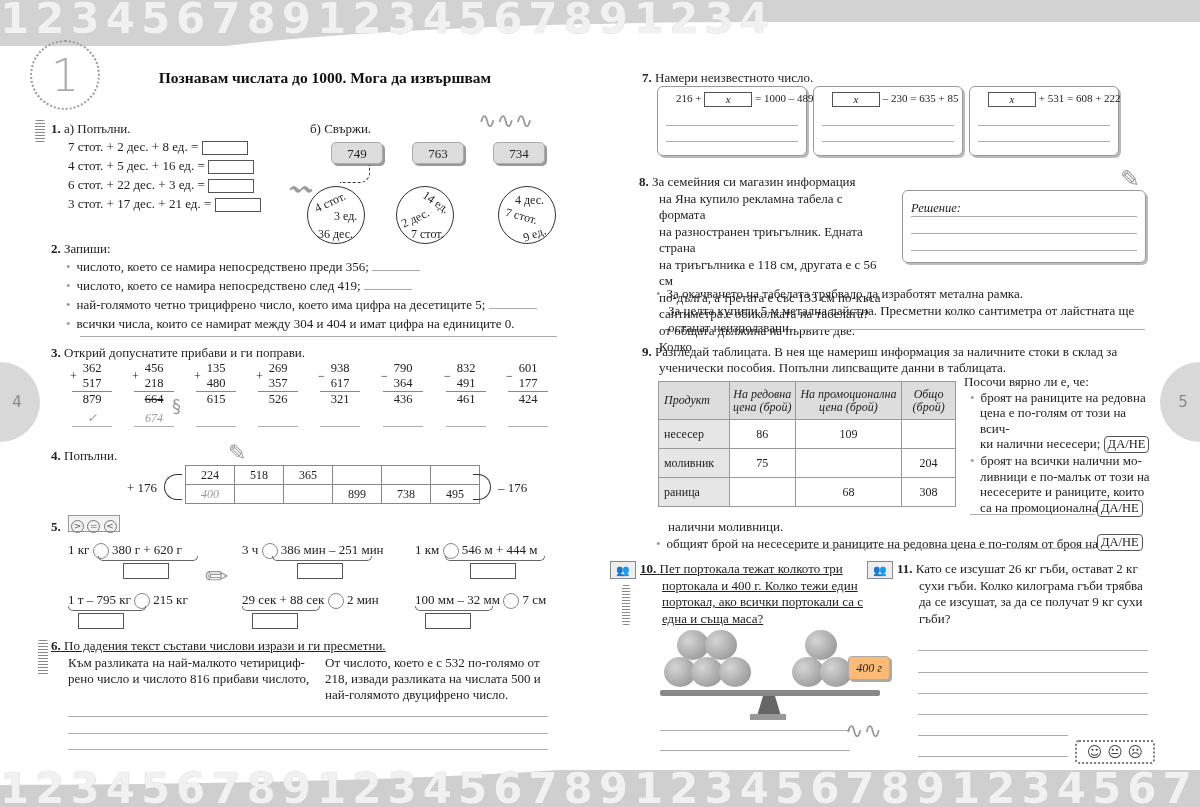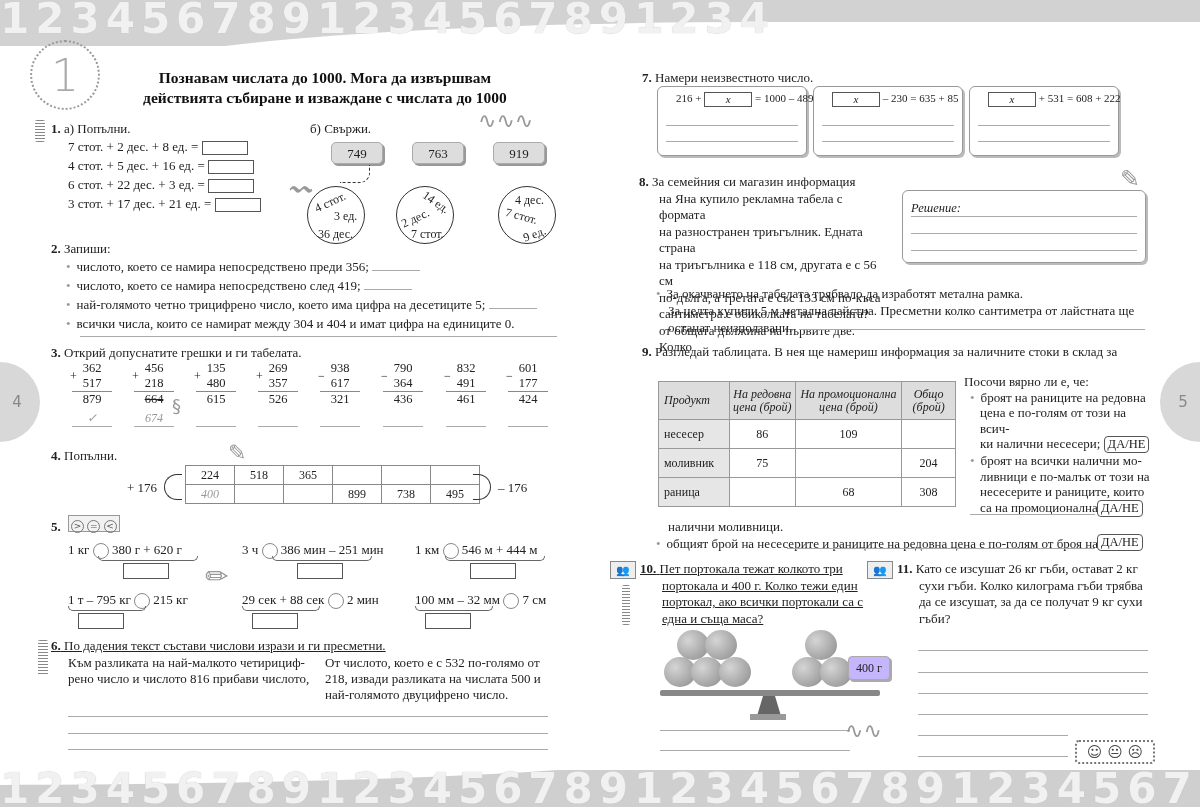--- a/index.html
+++ b/index.html
@@ -69,60 +69,59 @@
   .t9 td.first { background: #e6e6e6; text-align: left; padding-left: 5px; }
 
   .yn { display: inline-block; border: 1px solid #555; border-radius: 4px; padding: 0 3px; font-size: 12.5px; line-height: 15px; background: #fff; }
 
   .pair-icon { width: 26px; height: 18px; border: 1px solid #888; background: #eee; font-size: 11px; text-align: center; line-height: 16px; color: #555; }
 
   .apple { width: 32px; height: 30px; border-radius: 50%; background: radial-gradient(circle at 35% 35%, #d5d5d5, #8a8a8a); }
   .beam { left: 660px; top: 690px; width: 220px; height: 6px; background: #888; border-radius: 2px; }
   .fulcrum { left: 757px; top: 696px; width: 24px; height: 20px; background: #666; clip-path: polygon(25% 0, 75% 0, 100% 100%, 0 100%); }
   .base { left: 750px; top: 714px; width: 36px; height: 6px; background: #999; }
-  .weight { left: 848px; top: 656px; width: 42px; height: 24px; background: #c4b5fd; border: 1px solid #aaa; border-radius: 4px; box-shadow: 2px 2px 0 #aaa; text-align: center; line-height: 22px; font-size: 12px; }
+  .weight { left: 848px; top: 656px; width: 42px; height: 24px; background: #fdba74; border: 1px solid #aaa; border-radius: 4px; box-shadow: 2px 2px 0 #aaa; text-align: center; line-height: 22px; font-size: 12px; font-style: italic; }
 
   .smileys { left: 1075px; top: 740px; width: 80px; height: 24px; border: 2px dotted #777; border-radius: 4px; font-family: "DejaVu Sans", sans-serif; font-size: 15px; text-align: center; line-height: 20px; color: #444; background: #fff; }
 
   .mascot { color: #999; font-family: "DejaVu Sans", sans-serif; font-size: 22px; }
 </style>
 </head>
 <body>
 
 <div class="abs band-top"></div>
 <div class="abs band-top-wave"></div>
 <div class="abs digits digits-top">1234567891234567891234</div>
 <div class="abs band-bottom"></div>
 <div class="abs band-bottom-wave"></div>
 <div class="abs digits digits-bottom">12345678912345678912345678912345678</div>
 
 <div class="abs lesson-circle">1</div>
 <div class="abs page-title">
   <div>Познавам числата до 1000. Мога да извършвам</div>
-  <div>действията събиране и изваждане с числата до 1000</div>
 </div>
 
 <div class="abs page-num page-num-left">4</div>
 <div class="abs page-num page-num-right">5</div>
 
 <div class="abs spring" style="left:35px;top:120px;height:22px;"></div>
 <div class="abs task" style="left:51px;top:119px;">
   <span class="num">1.</span>
   <span>а) Попълни.</span>
 </div>
 <div class="abs task" style="left:68px;top:137px;width:200px;">
   <div class="t1-row" style="height:19px;"><span>7 стот. + 2 дес. + 8 ед. =</span> <span class="box ans-box"></span></div>
   <div class="t1-row" style="height:19px;"><span>4 стот. + 5 дес. + 16 ед. =</span> <span class="box ans-box"></span></div>
   <div class="t1-row" style="height:19px;"><span>6 стот. + 22 дес. + 3 ед. =</span> <span class="box ans-box"></span></div>
   <div class="t1-row" style="height:19px;"><span>3 стот. + 17 дес. + 21 ед. =</span> <span class="box ans-box"></span></div>
 </div>
 <div class="abs task" style="left:310px;top:119px;">б) Свържи.</div>
 <div class="abs rounded-num" style="left:331px;top:142px;">749</div>
 <div class="abs rounded-num" style="left:412px;top:142px;">763</div>
-<div class="abs rounded-num" style="left:493px;top:142px;">919</div>
+<div class="abs rounded-num" style="left:493px;top:142px;">734</div>
 <div class="abs" style="left:340px;top:165px;width:30px;height:18px;border-left:1px dashed #333;border-bottom:1px dashed #333;border-radius:0 0 0 10px;transform:scaleX(-1);"></div>
 <div class="abs mascot" style="left:290px;top:170px;">〰</div>
 <div class="abs mascot" style="left:478px;top:108px;">∿∿∿</div>
 
 <div class="abs circle" style="left:307px;top:186px;">
   <span style="left:6px;top:8px;transform:rotate(-25deg);">4 стот.</span>
   <span style="left:26px;top:22px;">3 ед.</span>
   <span style="left:10px;top:40px;">36 дес.</span>
 </div>
 <div class="abs circle" style="left:396px;top:186px;">
@@ -143,21 +142,21 @@
 <div class="abs task" style="left:66px;top:257px;width:500px;line-height:19px;">
   <div><span class="bullet">•</span><span>числото, което се намира непосредствено преди 356;</span> <span class="line" style="display:inline-block;width:48px;"></span></div>
   <div><span class="bullet">•</span><span>числото, което се намира непосредствено след 419;</span> <span class="line" style="display:inline-block;width:48px;"></span></div>
   <div><span class="bullet">•</span><span>най-голямото четно трицифрено число, което има цифра на десетиците 5;</span> <span class="line" style="display:inline-block;width:48px;"></span></div>
   <div><span class="bullet">•</span><span>всички числа, които се намират между 304 и 404 и имат цифра на единиците 0.</span></div>
 </div>
 <div class="abs line" style="left:80px;top:336px;width:477px;"></div>
 
 <div class="abs task" style="left:51px;top:343px;">
   <span class="num">3.</span>
-  <span>Открий допуснатите грешки и ги табелата.</span>
+  <span>Открий допуснатите прибави и ги поправи.</span>
 </div>
 <div id="t3cols">
     <div class="abs col" style="left: 72px; top: 361px;">
       <span class="op">+</span>
       <div>362</div>
       <div class="rule">517</div>
       <div>879</div>
       <div class="ans">✓</div>
     </div>
     <div class="abs col" style="left: 134px; top: 361px;">
@@ -328,20 +327,21 @@
 <div class="abs mascot" style="left:1120px;top:165px;font-size:24px;">✎</div>
 <div class="abs task" style="left:656px;top:285px;width:500px;line-height:17px;">
   <div><span class="bullet">•</span><span>За окачването на табелата трябвало да изработят метална рамка.</span></div>
   <div style="padding-left:12px;">За целта купили 5 м метална лайстна. Пресметни колко сантиметра от лайстната ще</div>
   <div style="padding-left:12px;"><span>останат неизползвани.</span></div>
 </div>
 <div class="abs line" style="left:800px;top:329px;width:345px;"></div>
 
 <div class="abs task" style="left:642px;top:344px;line-height:16px;">
   <div><span class="num">9.</span> <span>Разгледай таблицата. В нея ще намериш информация за наличните стоки в склад за</span></div>
+  <div style="padding-left:17px;">ученически пособия. Попълни липсващите данни в таблицата.</div>
 </div>
 <table class="abs t9" style="left:658px;top:381px;width:298px;">
   <thead>
     <tr>
       <th style="width:71px;text-align:left;padding-left:5px;">Продукт</th>
       <th style="width:66px;">На редовна цена (брой)</th>
       <th style="width:107px;">На промоционална цена (брой)</th>
       <th style="width:54px;">Общо (брой)</th>
     </tr>
   </thead>

